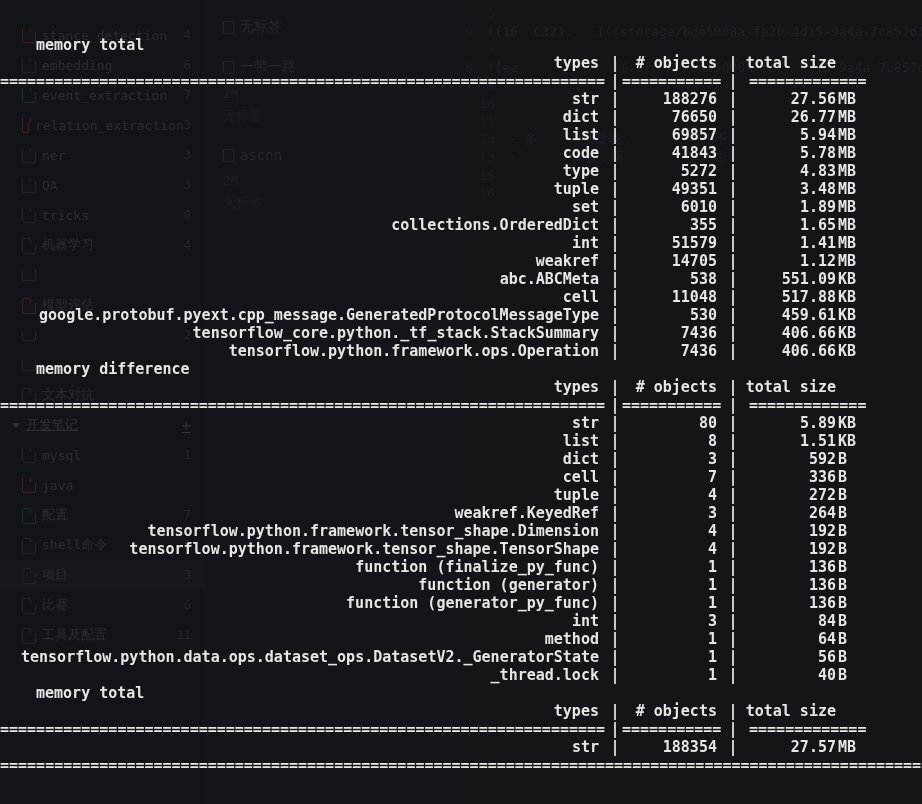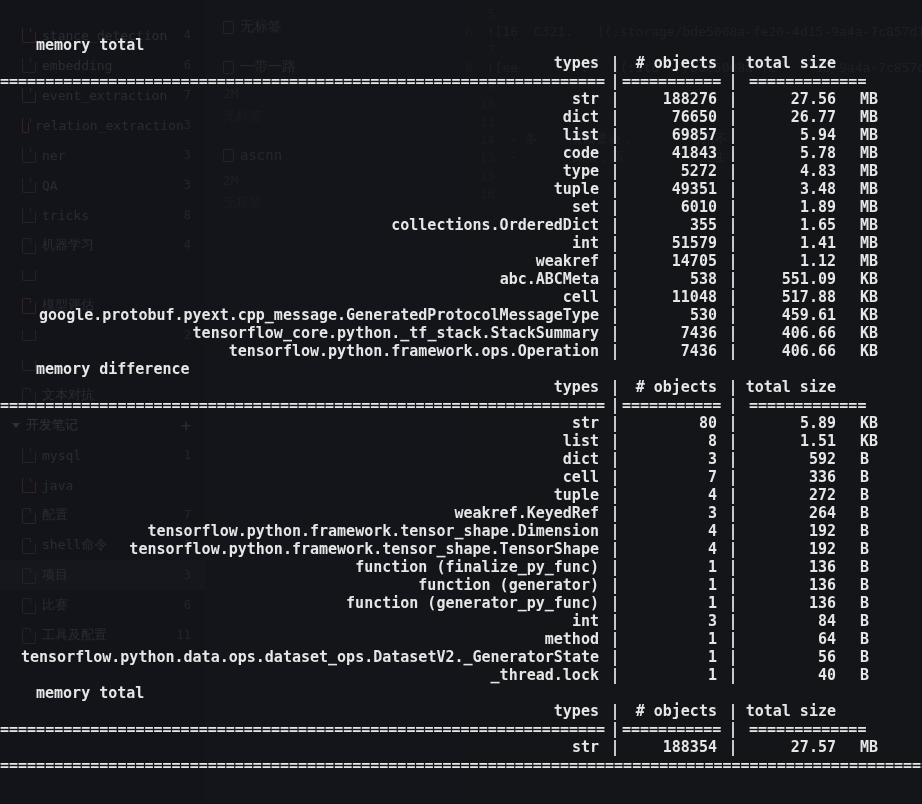--- a/index.html
+++ b/index.html
@@ -41,20 +41,21 @@
   .side-item .fld.red::before  { border-color:#c15a63; }
   .side-item .fld.grn  { border-color:#4f8c6c; }
   .side-item .fld.grn::before  { border-color:#4f8c6c; }
   .side-item .fld.cyn  { border-color:#4a8b8e; }
   .side-item .fld.cyn::before  { border-color:#4a8b8e; }
   .side-item .cnt { color:#616874; font-size:12px; }
   .side-sec {
     display:flex; align-items:center; justify-content:space-between;
     height:30px; padding:0 14px 0 12px;
     color:#9aa1ad;
+    text-decoration:underline;
   }
   .side-sec .car { width:0;height:0;border-left:4px solid transparent;border-right:4px solid transparent;border-top:5px solid #9aa1ad; margin-right:6px;}
   .side-sec .plus { color:#8b919c; font-size:16px; }
   .sidebar-item-active { background:#2b3038; }
 
   
   .midcol {
     position:absolute; left:205px; top:0;
     width:260px; height:100%;
     background:#23262d;
@@ -95,21 +96,21 @@
   .term .row { height:18px;margin-left:36px; }
   .term .h   { color:#e6e6e6; }
   
   .mem-hdr, .mem-row {
     display:grid;
     grid-template-columns: 608px 14px 104px 14px 96px 56px;
     height:18px;
   }
   .mem-hdr span, .mem-row span { text-align:right; }
   .mem-row .pipe, .mem-hdr .pipe { text-align:center; }
-  .mem-row .unit { text-align:left; padding-left:24px;}
+  .mem-row .unit { text-align:left; padding-left:2px;}
   .sep { height:18px; letter-spacing:0; }
 </style>
 </head>
 <body>
 
 <div class="sidebar">
   <div id="sec1" style="padding-top: 20px;">
       <div class="side-item">
         <span class="left">
           <span class="fld red"></span>

